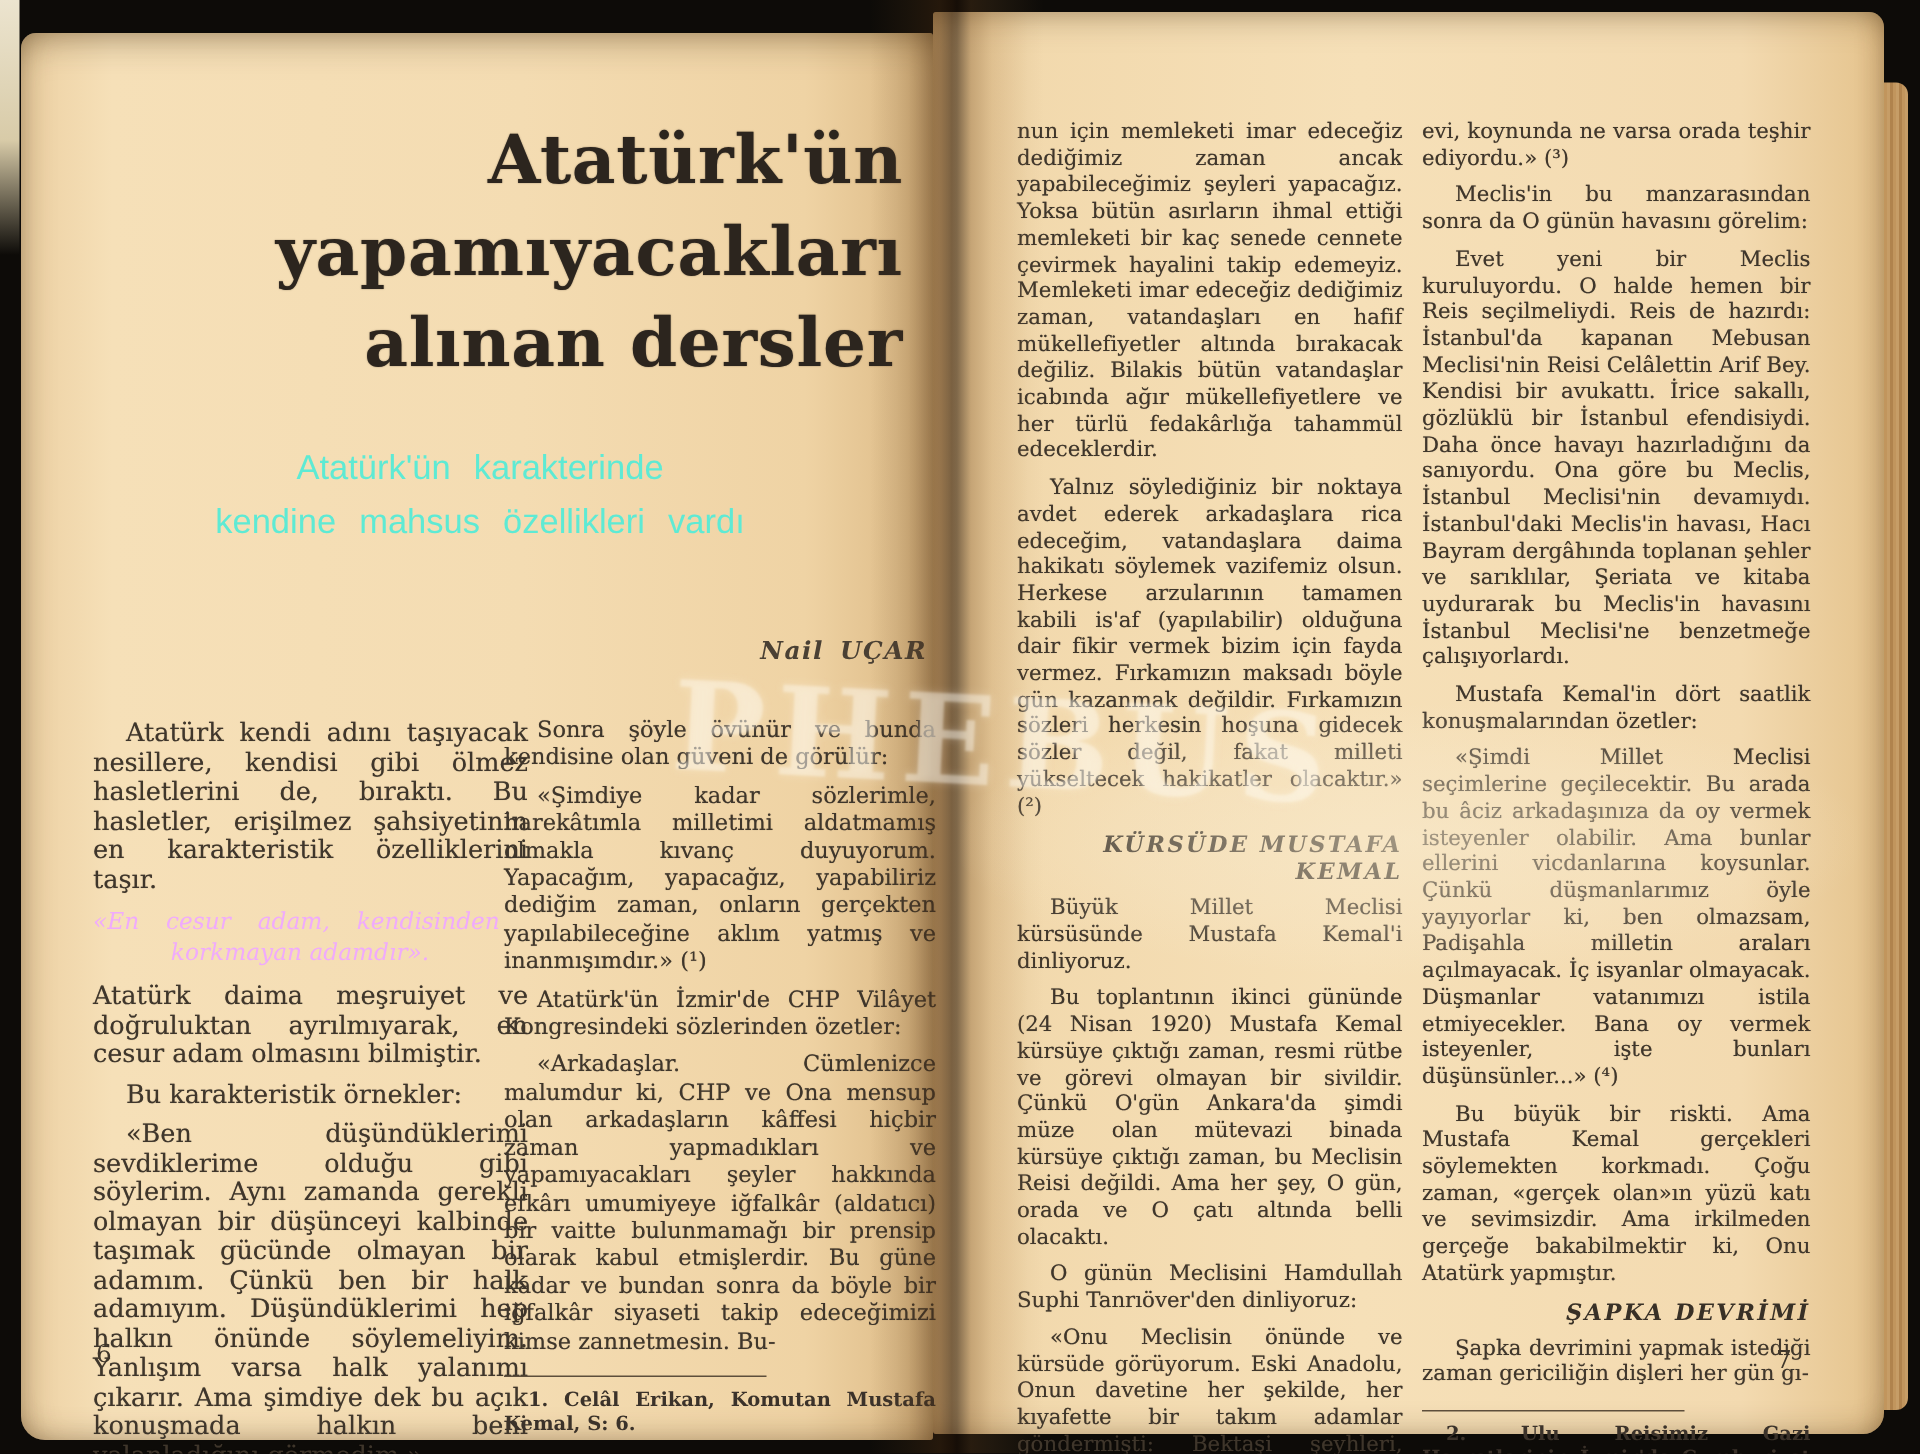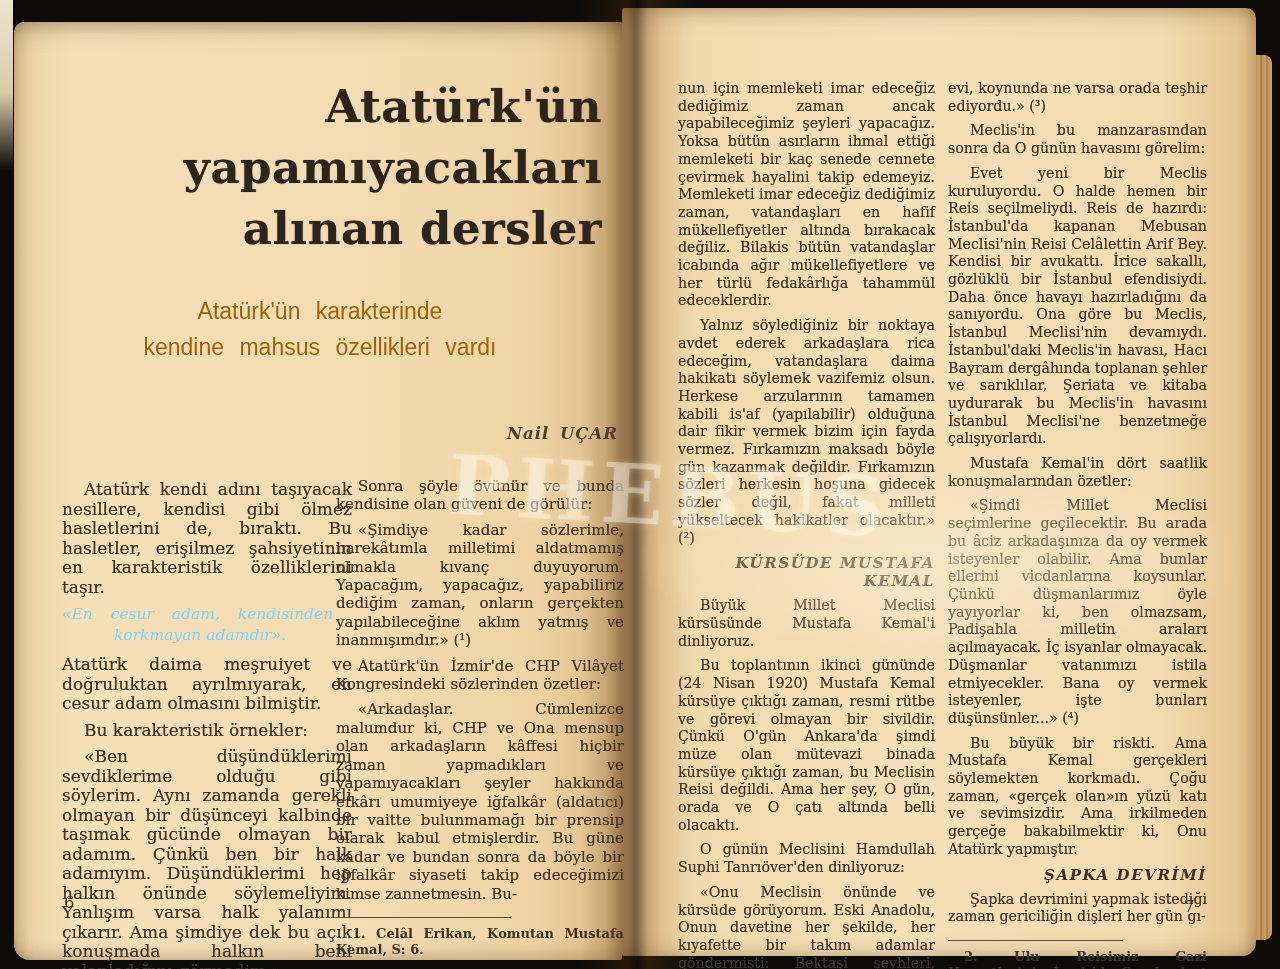--- a/index.html
+++ b/index.html
@@ -64,38 +64,38 @@
 
   .title{
     left:40px;top:76px;width:562px;text-align:right;z-index:2;
     font-weight:bold;font-size:45px;line-height:61px;color:#2c251e;
     letter-spacing:.5px;
     text-shadow:0 0 1px rgba(40,30,20,.55);
   }
   .subtitle{
     left:58px;top:293px;width:524px;text-align:center;z-index:2;
     font-family:"Liberation Sans","DejaVu Sans",sans-serif;
-    font-size:23px;line-height:36px;color:#a16207;word-spacing:9px;
+    font-size:23px;line-height:36px;color:#5eead4;word-spacing:9px;
   }
   .author{
     font-style:italic;font-weight:bold;font-size:16.5px;color:#4a4034;
     text-align:right;letter-spacing:1px;word-spacing:4px;margin:0 6px 34px 0;
   }
 
   .col{z-index:2;text-align:justify;}
   .col p{margin:0 0 7px 0;}
   .body{font-size:17px;line-height:19.5px;text-shadow:0 0 .5px rgba(63,54,43,.6);}
   .indent{text-indent:22px;}
 
   .lp-col1{left:62px;top:480px;width:290px;}
   .lp-col2{left:336px;top:424px;width:288px;}
   .lp-col2 .body{font-size:15px;line-height:18.4px;}
 
   .pullquote{
-    font-style:italic;color:#7dd3fc;margin:6px 0 9px 0;
+    font-style:italic;color:#f0abfc;margin:6px 0 9px 0;
     font-size:15.5px;line-height:21px;
   }
   .pullquote .q1{display:block;word-spacing:13px;}
   .pullquote .q2{display:block;text-align:center;padding-right:14px;}
 
   .rp-col1{left:678px;top:80px;width:257px;}
   .rp-col2{left:948px;top:80px;width:259px;}
   .rp-col1 .body,.rp-col2 .body{font-size:14.2px;line-height:17.7px;}
 
   .heading{

